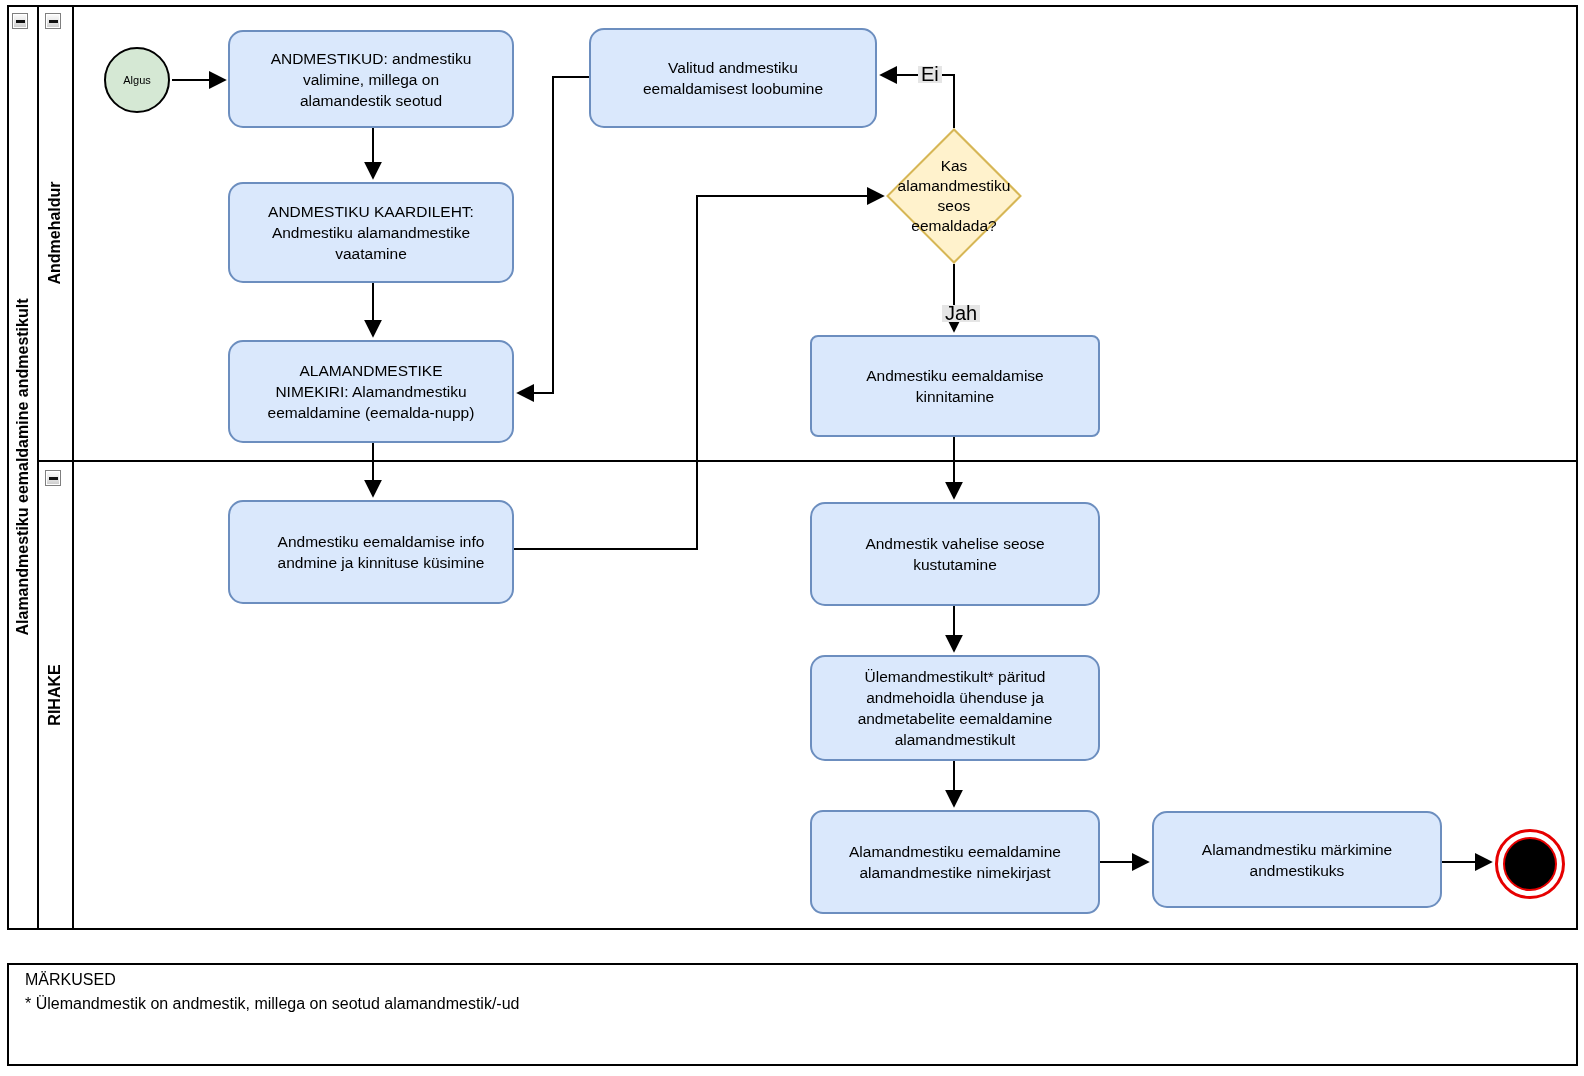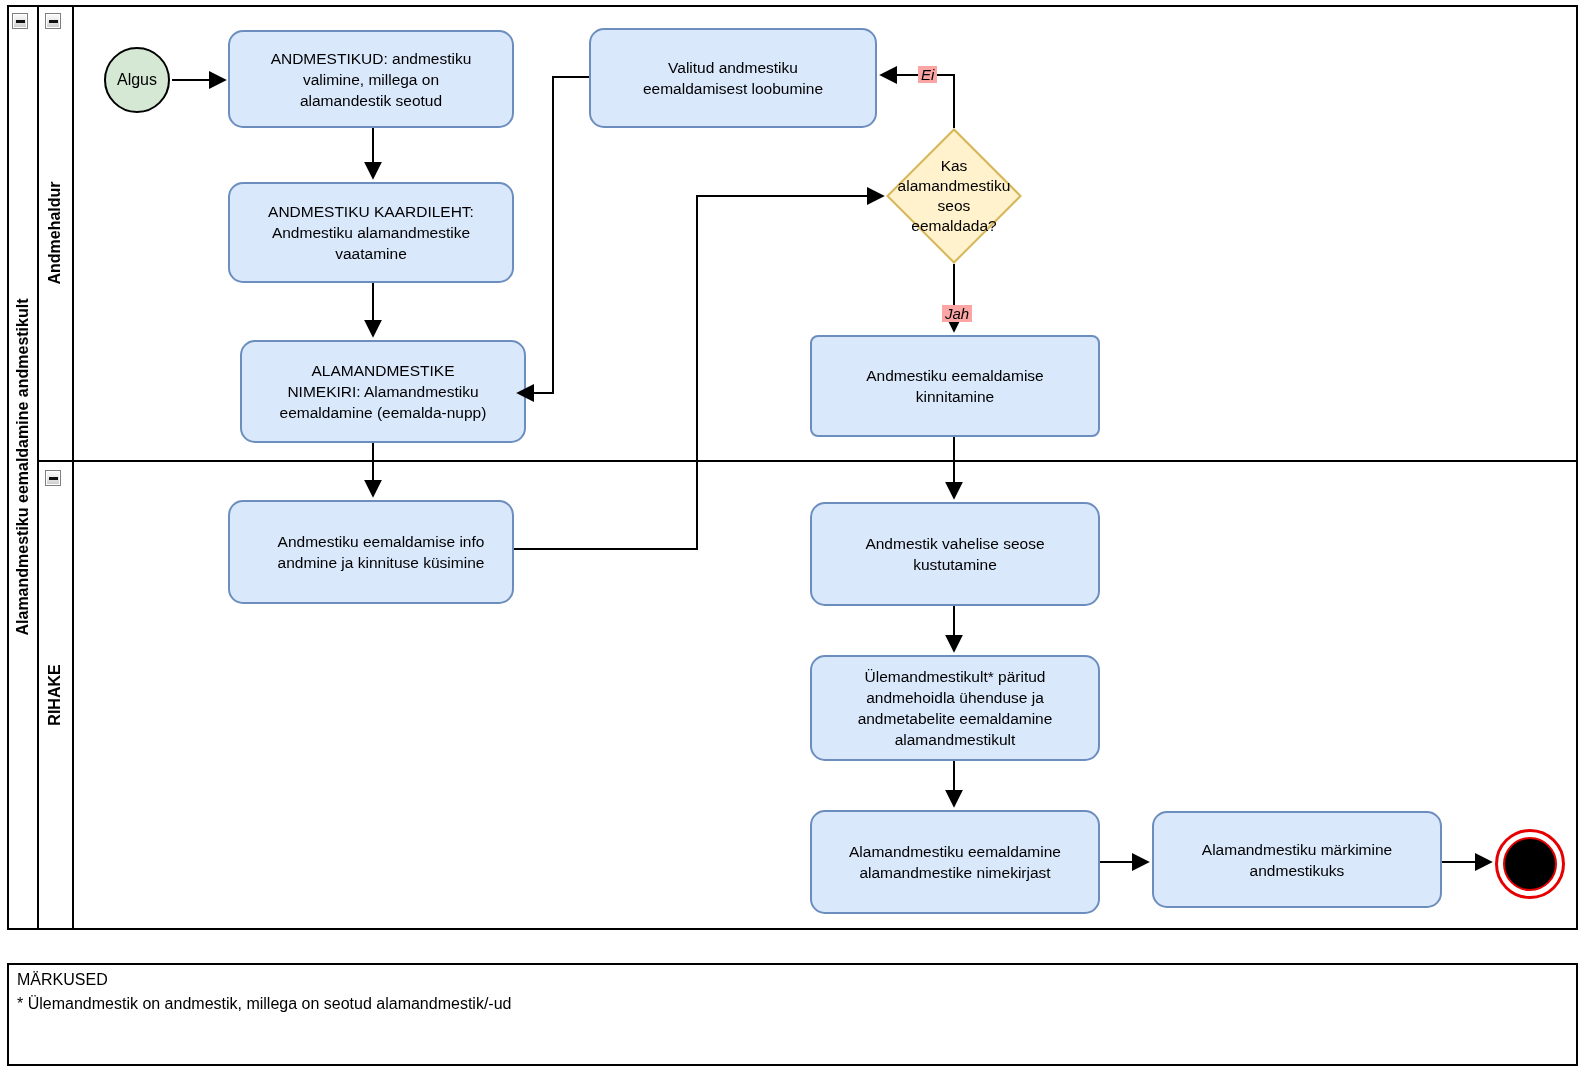--- a/index.html
+++ b/index.html
@@ -15,31 +15,31 @@
   .collapse-btn{width:16px;height:16px;box-sizing:border-box;border:1px solid #7f7f7f;
           background:linear-gradient(180deg,#fcfcfc 0%,#e6e6e6 55%,#c9c9c9 100%);
           box-shadow:inset 0 0 0 1px #ffffff;display:flex;align-items:center;justify-content:center;cursor:pointer;}
   .collapse-btn .minus{width:9px;height:3px;background:#111;display:block;}
   
   .task{box-sizing:border-box;background:var(--task-fill,#dae8fc);border:2px solid var(--task-stroke,#6c8ebf);
         border-radius:15px;display:flex;align-items:center;justify-content:center;text-align:center;
         font-size:15.5px;line-height:21px;padding:6px 8px;}
   .shape-label{white-space:pre-line;}
   .event{box-sizing:border-box;border-radius:50%;display:flex;align-items:center;justify-content:center;}
-  .start-event{width:66px;height:66px;background:var(--start-fill,#d5e8d4);border:2px solid #000;font-size:16px;}
+  .start-event{width:66px;height:66px;background:var(--start-fill,#d5e8d4);border:2px solid #000;font-size:11px;}
   .end-event{width:70px;height:70px;border:3px solid var(--end-red,#e60000);background:#fff;}
   .end-event .inner{width:54px;height:54px;border-radius:50%;background:#000;border:2px solid var(--end-red,#e60000);box-sizing:border-box;}
   .gateway{width:96px;height:96px;background:var(--gateway-fill,#fff2cc);border:2px solid var(--gateway-stroke,#d6b656);
            transform:rotate(45deg);box-sizing:border-box;}
   .gateway-label{width:130px;height:140px;display:flex;align-items:center;justify-content:center;
            text-align:center;font-size:15.5px;line-height:20px;}
-  .edge-label{background:#fca5a5;padding:0 3px;font-size:15px;line-height:17px;font-style:italic;}
+  .edge-label{background:#e5e5e5;padding:0 3px;font-size:20px;line-height:17px;}
   
   .notes{left:7px;top:963px;width:1571px;height:103px;border:2px solid #000;box-sizing:border-box;
-         padding:3px 8px;font-size:16px;line-height:24px;}
+         padding:3px 16px;font-size:16px;line-height:24px;}
   svg.wires{position:absolute;left:0;top:0;pointer-events:none;}
 </style>
 </head>
 <body>
 
 <div class="canvas">
 
   <div class="abs pool"></div>
   <div class="abs sep-v" style="left:37px;top:7px;height:921px;"></div>
   <div class="abs sep-v" style="left:72px;top:7px;height:921px;"></div>
@@ -69,21 +69,21 @@
   <div class="abs task" style="left:228px;top:30px;width:286px;height:98px;">
     <span class="shape-label">ANDMESTIKUD: andmestiku
 valimine, millega on
 alamandestik seotud</span>
   </div>
   <div class="abs task" style="left:228px;top:182px;width:286px;height:101px;">
     <span class="shape-label">ANDMESTIKU KAARDILEHT:
 Andmestiku alamandmestike
 vaatamine</span>
   </div>
-  <div class="abs task" style="left:228px;top:340px;width:286px;height:103px;margin-left:12px;">
+  <div class="abs task" style="left:228px;top:340px;width:286px;height:103px;">
     <span class="shape-label">ALAMANDMESTIKE
 NIMEKIRI: Alamandmestiku
 eemaldamine (eemalda-nupp)</span>
   </div>
   <div class="abs task" style="left:589px;top:28px;width:288px;height:100px;">
     <span class="shape-label">Valitud andmestiku
 eemaldamisest loobumine</span>
   </div>
   <div class="abs task" style="left:810px;top:335px;width:290px;height:102px;border-radius:8px;">
     <span class="shape-label">Andmestiku eemaldamise
@@ -105,21 +105,21 @@
   <div class="abs task" style="left:810px;top:502px;width:290px;height:104px;">
     <span class="shape-label">Andmestik vahelise seose
 kustutamine</span>
   </div>
   <div class="abs task" style="left:810px;top:655px;width:290px;height:106px;">
     <span class="shape-label">Ülemandmestikult* päritud
 andmehoidla ühenduse ja
 andmetabelite eemaldamine
 alamandmestikult</span>
   </div>
-  <div class="abs task" style="left:810px;top:810px;width:290px;height:104px;">
+  <div class="abs task" style="left:810px;top:810px;width:290px;height:104px;border-radius:13px;">
     <span class="shape-label">Alamandmestiku eemaldamine
 alamandmestike nimekirjast</span>
   </div>
   <div class="abs task" style="left:1152px;top:811px;width:290px;height:97px;">
     <span class="shape-label">Alamandmestiku märkimine
 andmestikuks</span>
   </div>
 
   <svg class="wires" width="1584" height="1076" viewBox="0 0 1584 1076">
     <defs>

